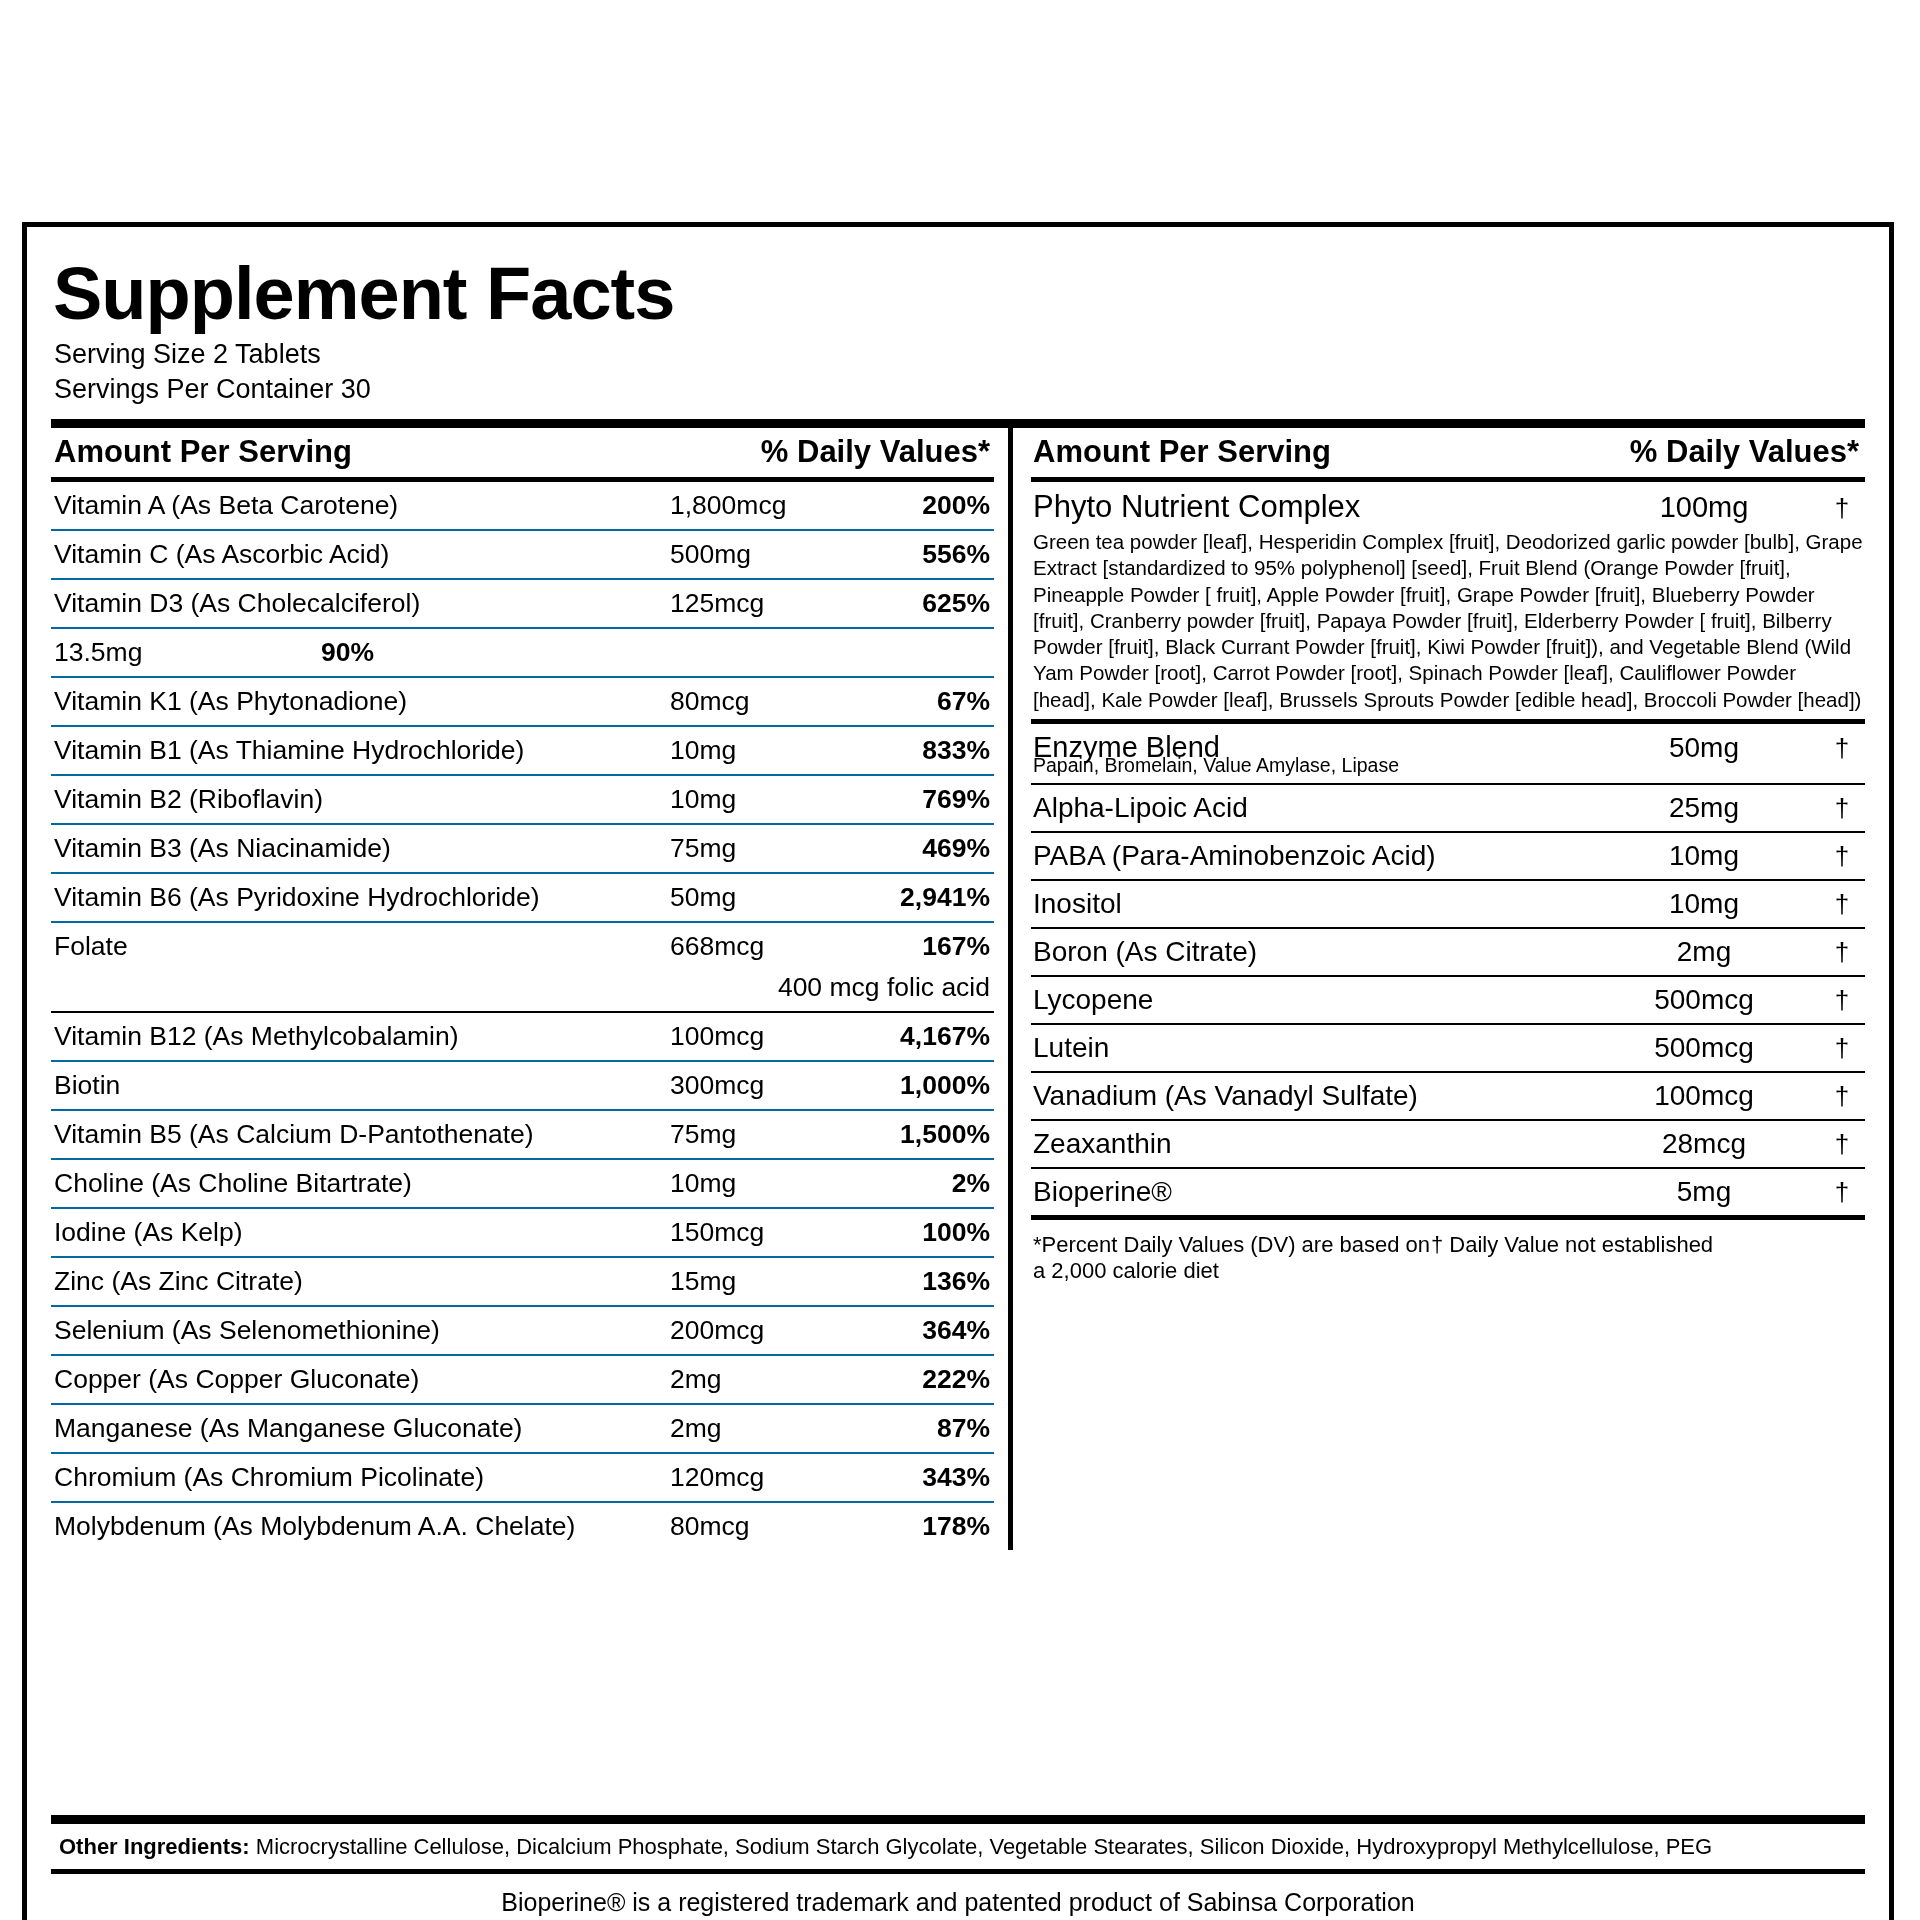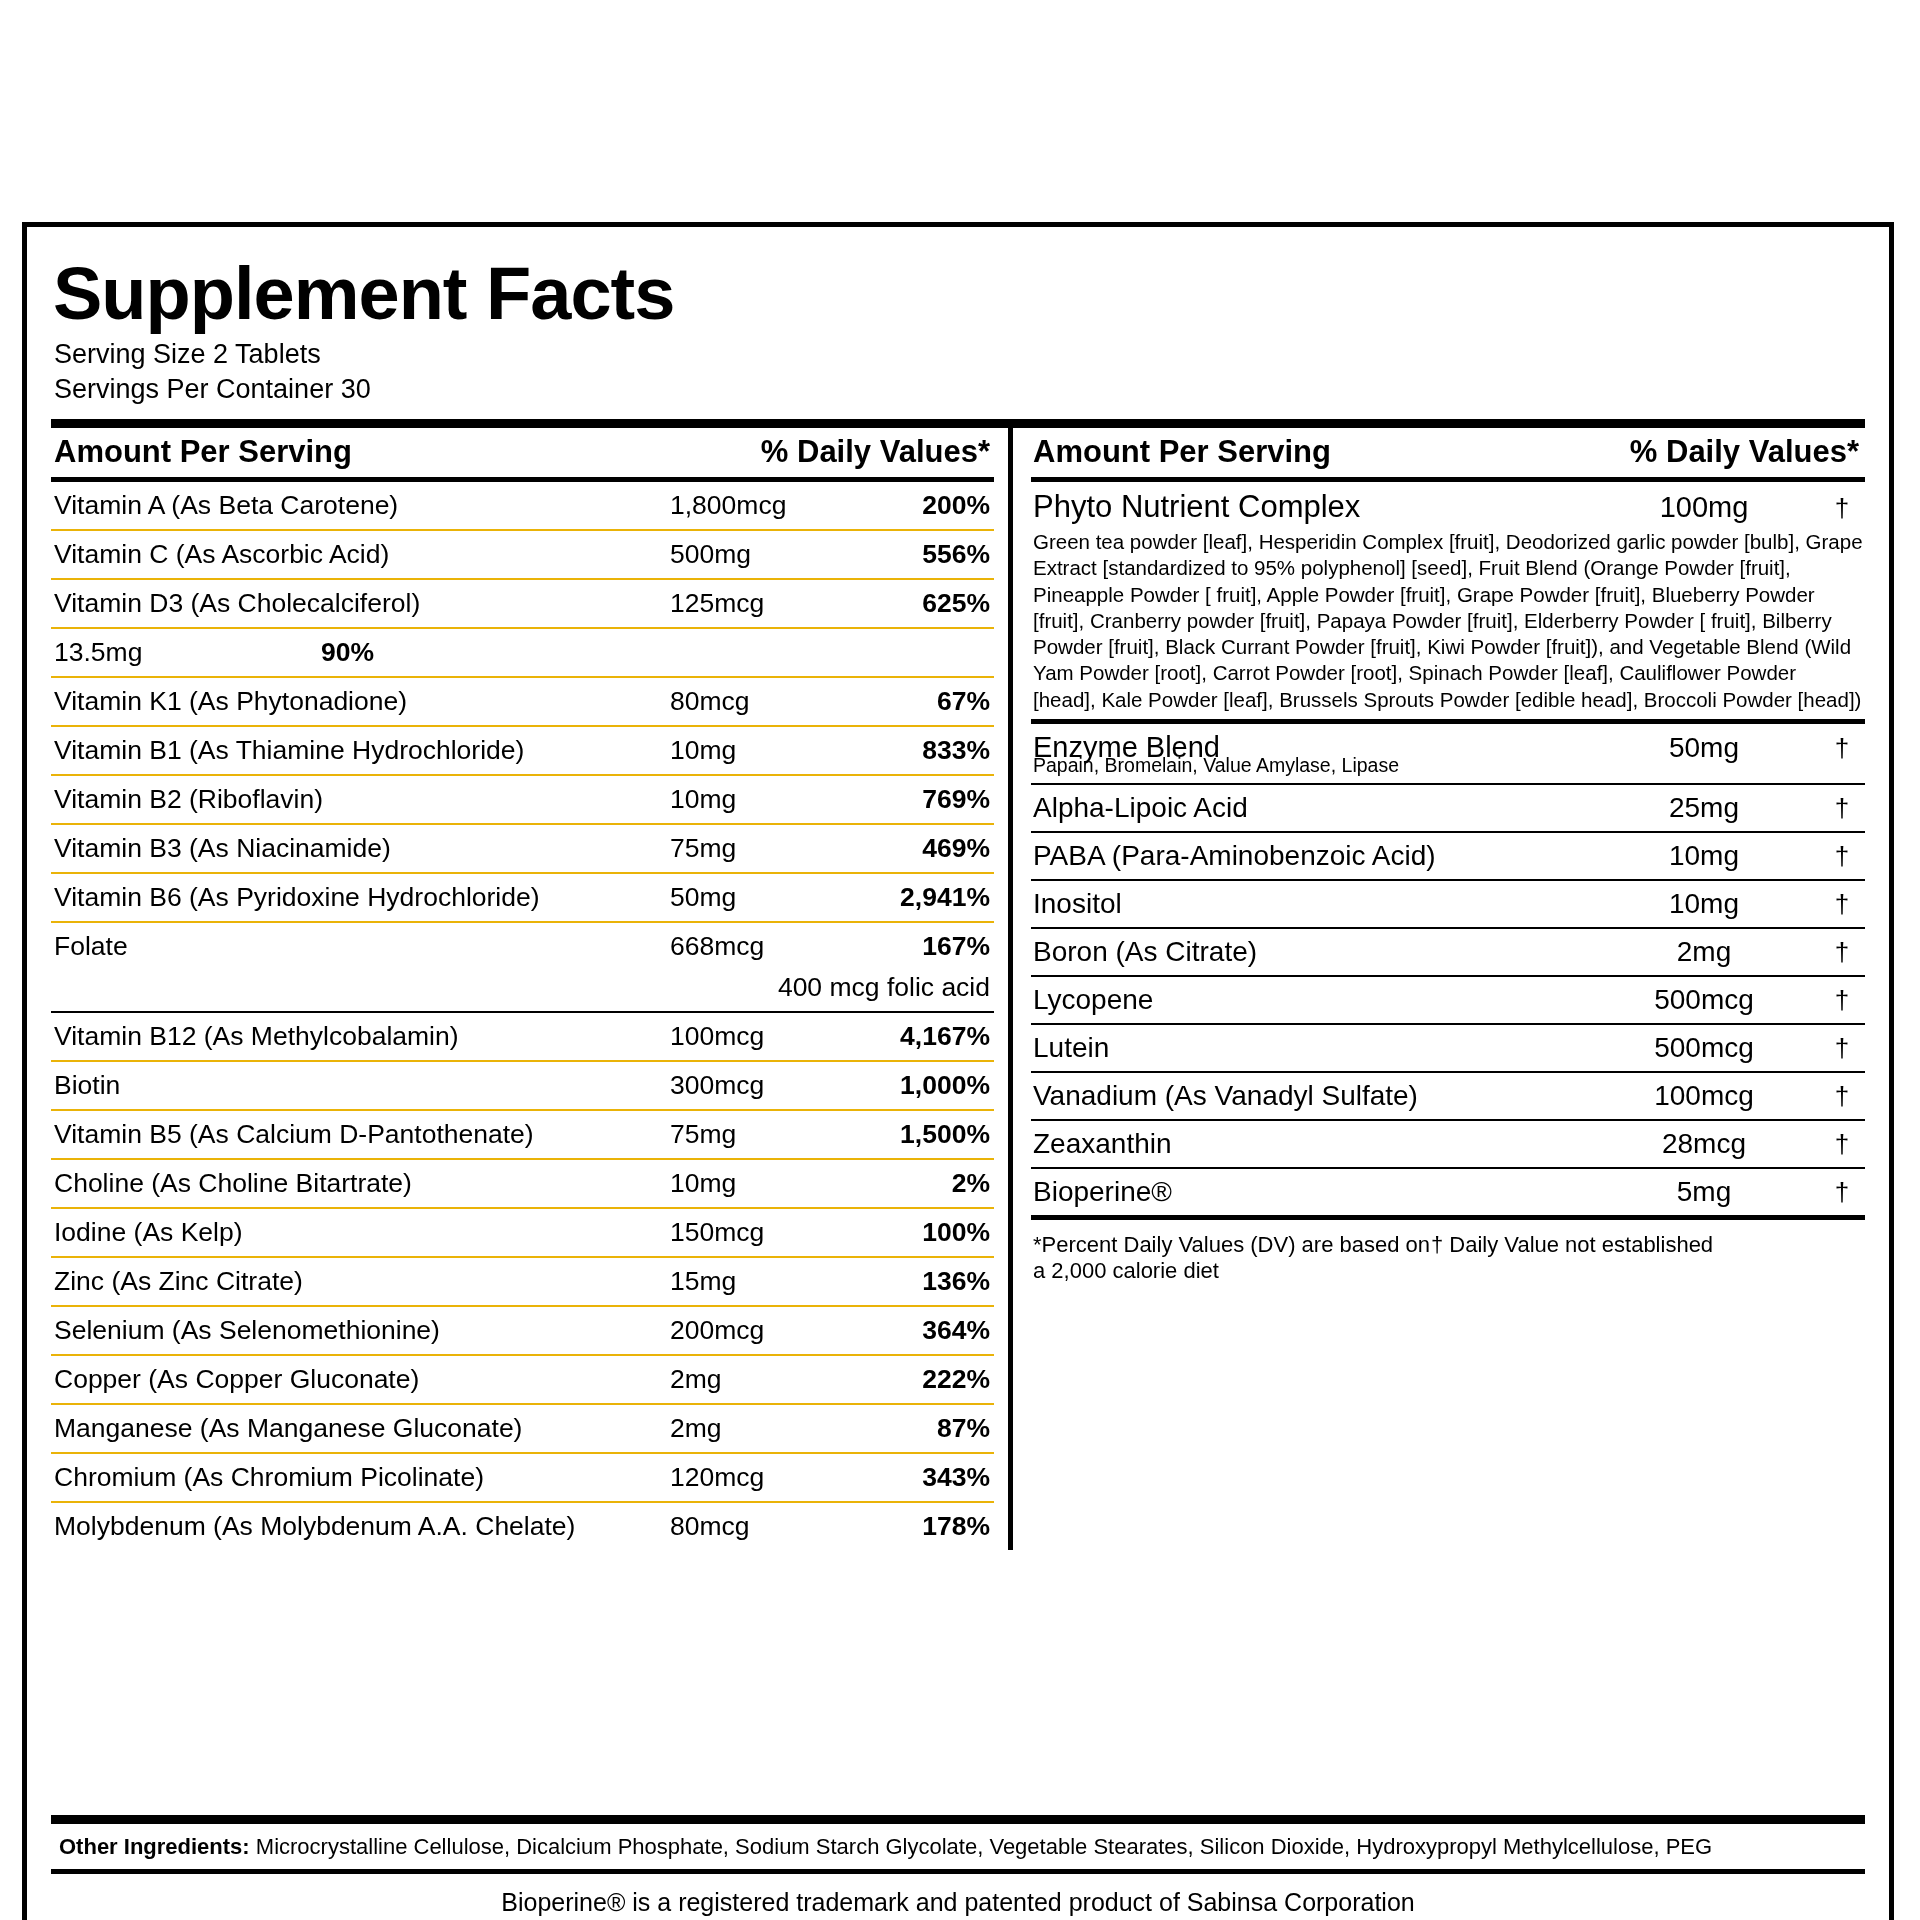--- a/index.html
+++ b/index.html
@@ -86,21 +86,21 @@
     padding: 6px 0 7px 3px;
   }
   .hdr-row .hdr-left { flex: 1; }
   .hdr-row .hdr-right { text-align: right; padding-right: 4px; }
 
   .nut-row {
     display: flex;
     align-items: baseline;
     font-size: 26.5px;
     padding: 8px 0 8px 3px;
-    border-bottom: 2px solid #eab308;
+    border-bottom: 2px solid #0369a1;
   }
   .nut-row .nm { flex: 1; padding-right: 10px; }
   .nut-row .amt { width: 190px; text-align: left; }
   .nut-row .dv { width: 130px; text-align: right; font-weight: bold; padding-right: 4px; }
   .nut-row.noborder { border-bottom: none; }
 
   .sub-amt {
     display: flex;
     font-size: 26.5px;
     padding: 2px 0 8px 3px;

